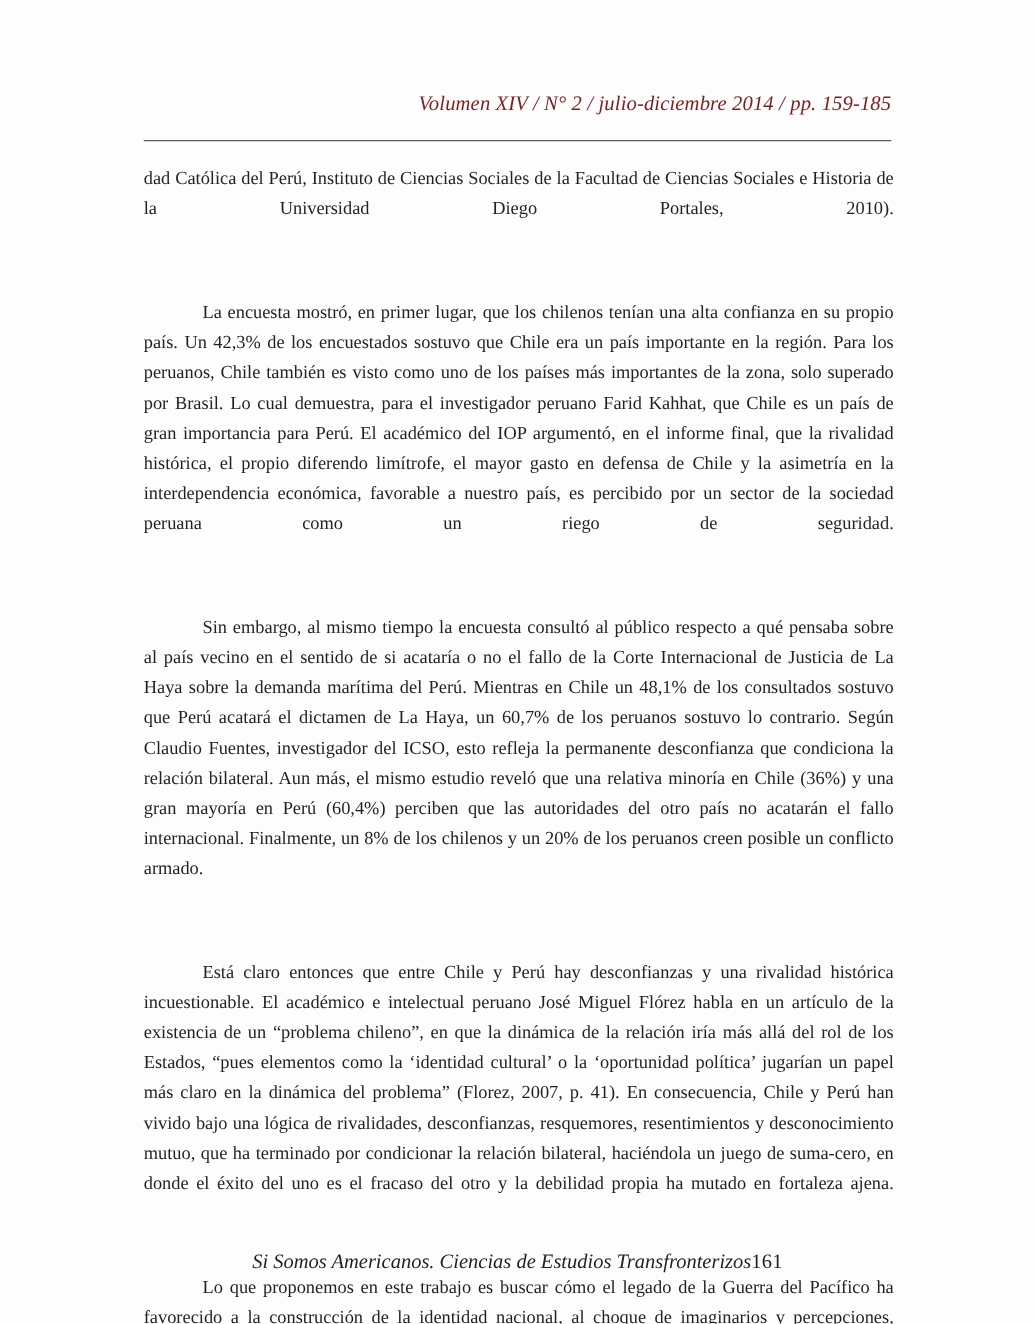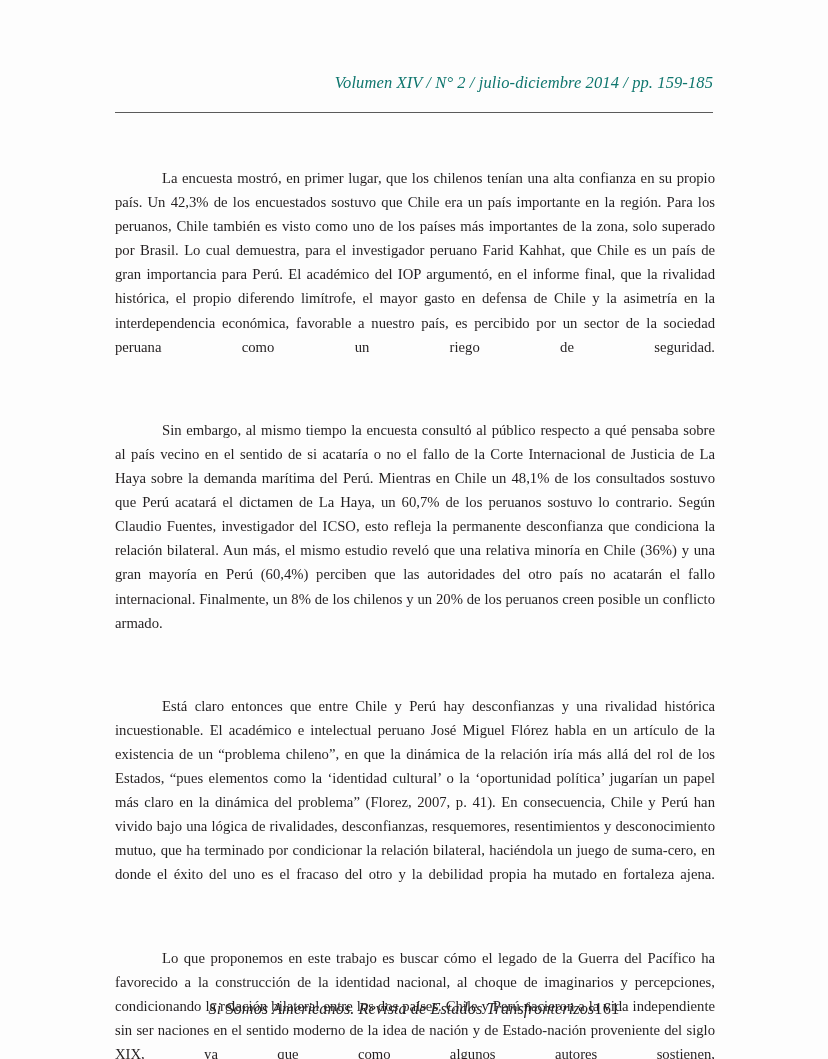--- a/index.html
+++ b/index.html
@@ -29,21 +29,21 @@
   
   .running-head {
     position: absolute;
     left: 115px;
     top: 72px;
     width: 598px;
     text-align: right;
     font-style: italic;
     font-size: 16.5px;
     letter-spacing: 0.1px;
-    color: #0f766e;
+    color: #7f1d1d;
     line-height: 22px;
     white-space: nowrap;
   }
 
   .header-rule {
     position: absolute;
     left: 115px;
     top: 112px;
     width: 598px;
     height: 0;
@@ -108,27 +108,28 @@
 </head>
 <body>
 
 <div class="page">
 
   <div class="running-head">Volumen XIV / N° 2 / julio-diciembre 2014 / pp. 159-185</div>
 
   <div class="header-rule"></div>
 
   <div class="body-block">
+    <p class="para">dad Católica del Perú, Instituto de Ciencias Sociales de la Facultad de Ciencias Sociales e Historia de la Universidad Diego Portales, 2010).</p>
 
     <p class="para indent gap">La encuesta mostró, en primer lugar, que los chilenos tenían una alta confianza en su propio país. Un 42,3% de los encuestados sostuvo que Chile era un país importante en la región. Para los peruanos, Chile también es visto como uno de los países más importantes de la zona, solo superado por Brasil. Lo cual demuestra, para el investigador peruano Farid Kahhat, que Chile es un país de gran importancia para Perú. El académico del IOP argumentó, en el informe final, que la rivalidad histórica, el propio diferendo limítrofe, el mayor gasto en defensa de Chile y la asimetría en la interdependencia económica, favorable a nuestro país, es percibido por un sector de la sociedad peruana como un riego de seguridad.</p>
 
     <p class="para indent gap">Sin embargo, al mismo tiempo la encuesta consultó al público respecto a qué pensaba sobre al país vecino en el sentido de si acataría o no el fallo de la Corte Internacional de Justicia de La Haya sobre la demanda marítima del Perú. Mientras en Chile un 48,1% de los consultados sostuvo que Perú acatará el dictamen de La Haya, un 60,7% de los peruanos sostuvo lo contrario. Según Claudio Fuentes, investigador del ICSO, esto refleja la permanente desconfianza que condiciona la relación bilateral. Aun más, el mismo estudio reveló que una relativa minoría en Chile (36%) y una gran mayoría en Perú (60,4%) perciben que las autoridades del otro país no acatarán el fallo internacional. Finalmente, un 8% de los chilenos y un 20% de los peruanos creen posible un conflicto armado.</p>
 
     <p class="para indent gap">Está claro entonces que entre Chile y Perú hay desconfianzas y una rivalidad histórica incuestionable. El académico e intelectual peruano José Miguel Flórez habla en un artículo de la existencia de un “problema chileno”, en que la dinámica de la relación iría más allá del rol de los Estados, “pues elementos como la ‘identidad cultural’ o la ‘oportunidad política’ jugarían un papel más claro en la dinámica del problema” (Florez, 2007, p. 41). En consecuencia, Chile y Perú han vivido bajo una lógica de rivalidades, desconfianzas, resquemores, resentimientos y desconocimiento mutuo, que ha terminado por condicionar la relación bilateral, haciéndola un juego de suma-cero, en donde el éxito del uno es el fracaso del otro y la debilidad propia ha mutado en fortaleza ajena.</p>
 
     <p class="para indent gap">Lo que proponemos en este trabajo es buscar cómo el legado de la Guerra del Pacífico ha favorecido a la construcción de la identidad nacional, al choque de imaginarios y percepciones, condicionando la relación bilateral entre los dos países. Chile y Perú nacieron a la vida independiente sin ser naciones en el sentido moderno de la idea de nación y de Estado-nación proveniente del siglo XIX, ya que como algunos autores sostienen,</p>
   </div>
 
   <div class="footer">
-    <span class="journal">Si Somos Americanos. Revista de Estados Transfronterizos</span><span class="folio">161</span>
+    <span class="journal">Si Somos Americanos. Ciencias de Estudios Transfronterizos</span><span class="folio">161</span>
   </div>
 
 </div>
 
 </body></html>

